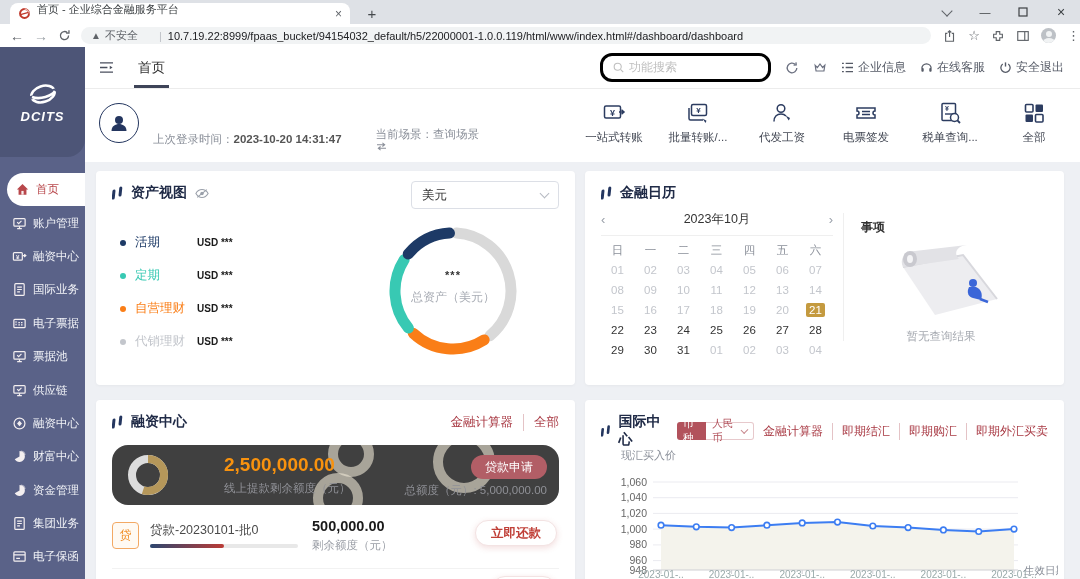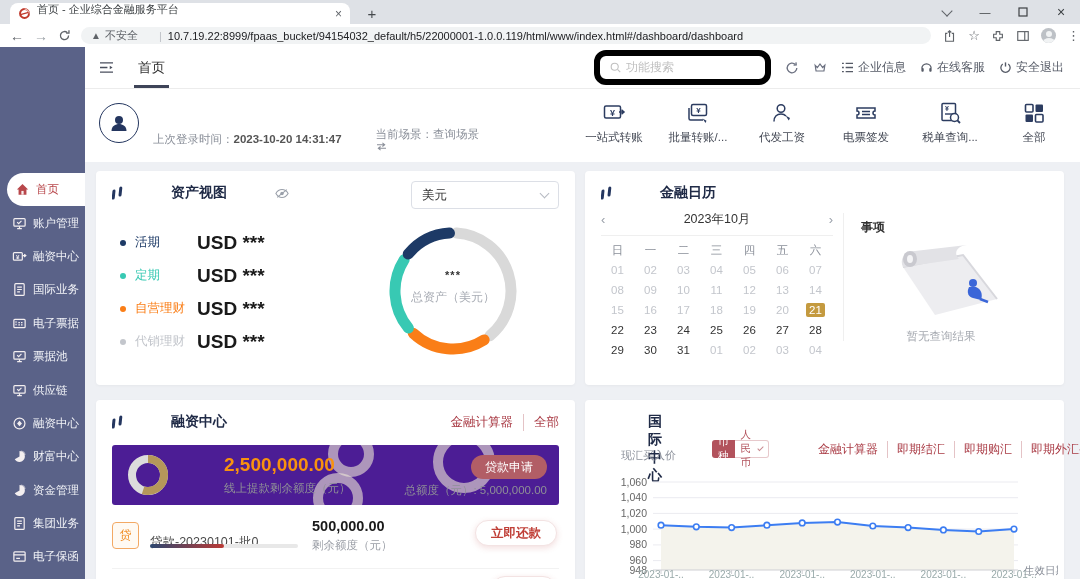--- a/index.html
+++ b/index.html
@@ -37,53 +37,53 @@
   .menu-item{height:33.4px;display:flex;align-items:center;padding-left:12px;color:#f3f4f8;font-size:11.5px;cursor:pointer;}
   .menu-item .mi{width:15px;height:15px;margin-right:6px;color:#f4eff0;flex:0 0 15px;}
   .menu-item.active{background:#fff;border-radius:17px 0 0 17px;margin-left:7px;padding-left:8px;color:#b8474b;}
   .menu-item.active .mi{color:#b8474b;}
   
   .topbar{position:absolute;left:85px;top:0;width:995px;height:41px;background:#fff;border-bottom:1px solid #ececec;display:flex;align-items:center;}
   .collapse{margin-left:14px;color:#4a4f5e;}
   .page-tab{margin-left:24px;height:41px;display:flex;align-items:center;font-size:13.5px;color:#333;position:relative;}
   .page-tab:after{content:"";position:absolute;left:-4px;right:-4px;bottom:0;height:3px;background:#3e4458;}
   .topbar-right{margin-left:auto;display:flex;align-items:center;gap:14px;margin-right:16px;}
-  .searchbox{width:145px;height:23px;border:6px solid #000000;border-radius:12px;display:flex;align-items:center;padding:0 10px;color:#bfbfbf;font-size:12px;gap:5px;}
+  .searchbox{width:145px;height:23px;border:3px solid #000000;border-radius:12px;display:flex;align-items:center;padding:0 10px;color:#bfbfbf;font-size:12px;gap:5px;}
   .tb-ic{color:#6b7080;display:flex;align-items:center;}
   .tb-link{display:flex;align-items:center;gap:4px;color:#555a66;font-size:12px;cursor:pointer;}
   
   .greet{position:absolute;left:85px;top:42px;width:995px;height:73px;background:#fff;}
   .g-avatar{position:absolute;left:14px;top:14px;width:40px;height:40px;border:1.5px solid #24365f;border-radius:50%;box-sizing:border-box;display:flex;align-items:center;justify-content:center;color:#24365f;}
   .g-hello{position:absolute;left:68px;top:12px;font-size:15px;font-weight:bold;color:#333;}
   .g-badge{display:inline-block;margin-left:8px;padding:1px 5px;font-size:10px;font-weight:normal;color:#f09a3e;border:1px solid #f5b573;background:#fff8ee;border-radius:3px;vertical-align:2px;}
   .g-sub{position:absolute;left:68px;top:38px;font-size:11.5px;color:#8a8f99;display:flex;gap:34px;align-items:center;}
   .g-sub b{color:#555;font-weight:bold;}
   .swap-ic{color:#8a8f99;margin-left:3px;}
   .quick{position:absolute;right:14px;top:10px;display:flex;gap:20px;}
   .q-item{width:64px;display:flex;flex-direction:column;align-items:center;gap:5px;cursor:pointer;}
   .q-item .qi{height:26px;display:flex;align-items:flex-end;color:#2c3c60;}
   .q-item .ql{font-size:11.5px;color:#434854;white-space:nowrap;}
   
   .card{position:absolute;background:#fff;border-radius:4px;box-shadow:0 1px 3px rgba(0,0,0,0.04);}
-  .card-head{display:flex;align-items:center;padding:13px 16px 0 16px;gap:40px;}
+  .card-head{display:flex;align-items:center;padding:13px 16px 0 16px;}
   .c-title{font-size:14px;font-weight:bold;color:#202b47;margin-left:7px;}
   .t-ic{width:12px;height:14px;}
   #card-assets{left:96px;top:124px;width:479px;height:214px;}
   #card-calendar{left:585px;top:124px;width:479px;height:214px;}
   #card-financing{left:96px;top:353px;width:479px;height:240px;}
   #card-intl{left:585px;top:353px;width:479px;height:240px;}
   
   .eye{margin-left:8px;color:#9aa0aa;}
   .cur-select{position:absolute;right:16px;top:10px;width:148px;height:28px;border:1px solid #dcdfe6;border-radius:4px;box-sizing:border-box;display:flex;align-items:center;padding:0 10px;font-size:12.5px;color:#333;cursor:pointer;}
   .cur-select .sel-chev{margin-left:auto;width:6px;height:6px;border-right:1.2px solid #b6bac2;border-bottom:1.2px solid #b6bac2;transform:rotate(45deg);margin-top:-3px;}
   .legend{position:absolute;left:24px;top:55px;}
   .lg-row{height:33px;display:flex;align-items:center;}
   .lg-dot{width:6px;height:6px;border-radius:50%;margin-right:9px;}
   .lg-label{width:62px;font-size:12.5px;}
-  .lg-val{font-size:19px;font-weight:bold;color:#1a1a1a;}
+  .lg-val{font-size:10px;font-weight:bold;color:#1a1a1a;}
   .donut-wrap{position:absolute;right:42px;top:40px;width:160px;height:160px;}
   .donut-center{position:absolute;left:0;top:58px;width:160px;text-align:center;}
   .dc-stars{font-size:11px;font-weight:bold;color:#333;letter-spacing:1px;}
   .dc-label{font-size:12px;color:#a9adb5;margin-top:8px;}
   
   .cal{position:absolute;left:16px;top:36px;width:232px;}
   .cal-nav{display:flex;align-items:center;height:24px;font-size:12.5px;color:#444;border-bottom:1px solid #efefef;padding-bottom:4px;}
   .cal-prev,.cal-next{width:20px;color:#9aa0aa;cursor:pointer;font-size:13px;}
   .cal-next{text-align:right;}
   .cal-month{flex:1;text-align:center;color:#333;}
@@ -93,33 +93,33 @@
   .cal-cell.m{color:#c3c6cc;}
   .cal-cell.today span{background:#c49a3f;color:#fff;padding:1px 3px;border-radius:2px;}
   .cal-divider{position:absolute;left:258px;top:42px;width:1px;height:128px;background:#efefef;}
   .events-label{position:absolute;left:276px;top:48px;font-size:12px;font-weight:bold;color:#333;}
   .empty-illus{position:absolute;left:300px;top:66px;}
   .empty-text{position:absolute;left:276px;top:158px;width:160px;text-align:center;font-size:11.5px;color:#a5a9b0;}
   
   .head-links{margin-left:auto;display:flex;align-items:center;font-size:12.5px;color:#a93a44;}
   .head-links .hl{cursor:pointer;padding:0 10px;border-right:1px solid #e4c3c6;}
   .head-links .hl:last-child{border-right:none;padding-right:0;}
-  .banner{position:absolute;left:16px;top:45px;width:447px;height:60px;background:#4c1d95;border-radius:3px;overflow:hidden;}
+  .banner{position:absolute;left:16px;top:45px;width:447px;height:60px;background:#404040;border-radius:16px;overflow:hidden;}
   .banner .deco1,.banner .deco2,.banner .deco3{position:absolute;border:10px solid #efe7d5;border-radius:50%;opacity:.6;}
   .deco1{width:42px;height:42px;right:64px;top:-14px;}
   .deco2{width:30px;height:30px;right:196px;bottom:-18px;}
   .deco3{width:26px;height:26px;left:216px;top:-14px;}
   .mini-donut{position:absolute;left:14px;top:8px;}
   .fin-amount{position:absolute;left:112px;top:9px;font-size:19px;font-weight:bold;color:#f8920e;}
   .fin-amount-label{position:absolute;left:112px;top:36px;font-size:11.5px;color:#8f9096;}
   .apply-btn{position:absolute;right:12px;top:10px;height:24px;padding:0 14px;background:#b25e66;color:#fff;font-size:12px;border:none;border-radius:12px;display:flex;align-items:center;cursor:pointer;}
   .fin-total{position:absolute;right:12px;top:38px;font-size:11.5px;color:#8f9096;}
   .loan-row{position:absolute;left:16px;top:118px;right:16px;height:44px;}
   .loan-badge{position:absolute;left:0;top:4px;width:25px;height:25px;border:1px solid #f3a964;color:#f08a1f;background:#fffaf3;border-radius:4px;font-size:12px;display:flex;align-items:center;justify-content:center;}
-  .loan-name{position:absolute;left:38px;top:16px;font-size:12.5px;color:#4a4a4a;}
+  .loan-name{position:absolute;left:38px;top:4px;font-size:12.5px;color:#4a4a4a;}
   .loan-track{position:absolute;left:38px;top:26px;width:148px;height:4px;background:#e8e8e8;border-radius:2px;}
   .loan-fill{height:4px;border-radius:2px;background:linear-gradient(90deg,#2c4770,#bb3b36);}
   .loan-val{position:absolute;left:200px;top:0;font-size:14.5px;font-weight:bold;color:#1a1a1a;}
   .loan-val-label{position:absolute;left:200px;top:20px;font-size:11.5px;color:#9a9ea6;}
   .repay-btn{position:absolute;right:2px;top:2px;height:26px;padding:0 15px;background:#fff;color:#c04038;font-size:12.5px;font-weight:bold;border:1px solid #f3e3e3;border-radius:14px;box-shadow:0 2px 6px rgba(190,70,70,.18);display:flex;align-items:center;cursor:pointer;}
   .loan-divider{position:absolute;left:16px;right:16px;top:168px;height:1px;background:#f2f2f2;}
   .repay-partial{position:absolute;right:18px;top:176px;width:64px;height:26px;background:#fff;border:1px solid #f3e3e3;border-radius:14px;box-shadow:0 2px 6px rgba(190,70,70,.18);}
   
   .cur-tag{display:flex;align-items:center;margin-left:10px;height:18px;font-size:10.5px;}
   .cur-tag .tag-k{background:#b2525c;color:#fff;padding:0 6px;height:18px;display:flex;align-items:center;border-radius:3px 0 0 3px;}
@@ -189,20 +189,28 @@
           <path d="M10 3 v10" stroke="#5f6368" stroke-width="1.3"></path>
         </svg>
       <span class="avatar-mini"></span>
       <span style="font-size:13px;">⋮</span>
     </div>
   </div>
 
   <div class="app">
 
     <aside class="sidebar">
+      <div class="logo-block">
+        <svg width="34" height="26" viewBox="0 0 34 26">
+          <ellipse cx="17" cy="13" rx="12" ry="8" fill="none" stroke="#fff" stroke-width="2.6" transform="rotate(-18 17 13)"></ellipse>
+          <path d="M4 17 L30 9" stroke="#4d5577" stroke-width="3.5"></path>
+          <path d="M6 16 C14 19 26 15 29 10" stroke="#fff" stroke-width="2.6" fill="none"></path>
+        </svg>
+        <div class="logo-word">DCITS</div>
+      </div>
       <nav class="menu" id="side-menu">
           <div class="menu-item active">
             <span class="mi">
               <svg viewBox="0 0 16 16" width="15" height="15">
                 <path d="M8 2.2 L14 8 H12.2 V13.5 H3.8 V8 H2 Z" fill="currentColor"></path>
                 <rect x="6.8" y="9.5" width="2.4" height="4" fill="#fff" opacity=".9"></rect>
               </svg>
             </span>
             <span>首页</span>
           </div>

